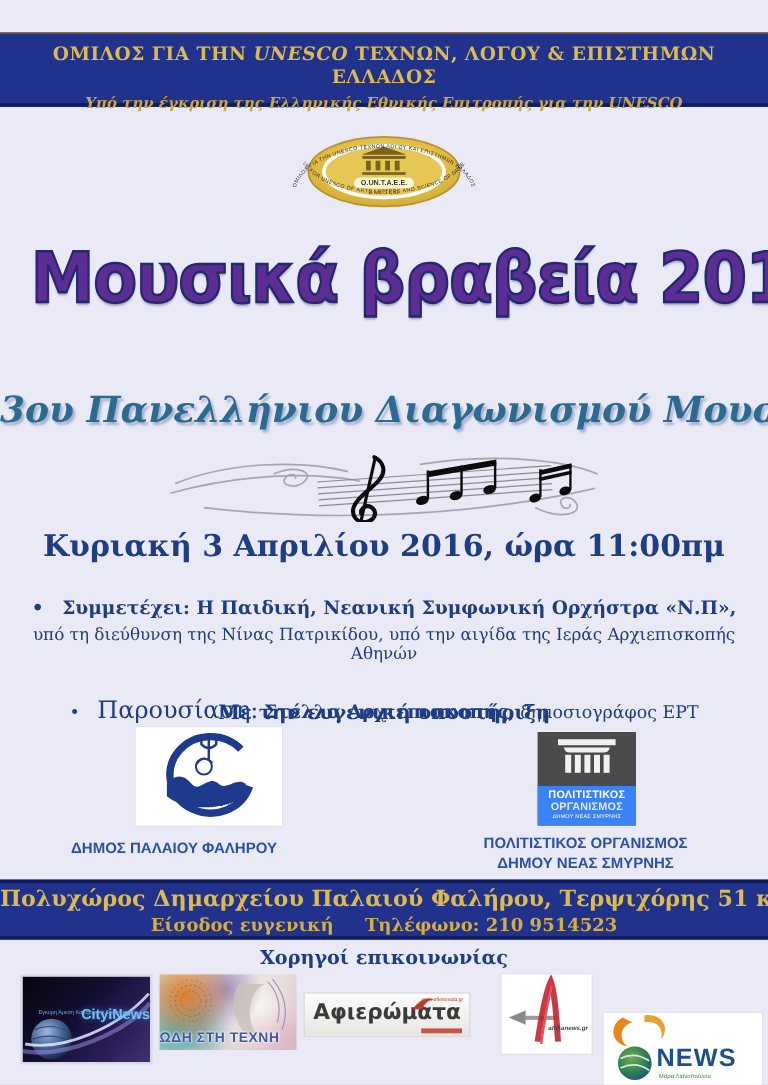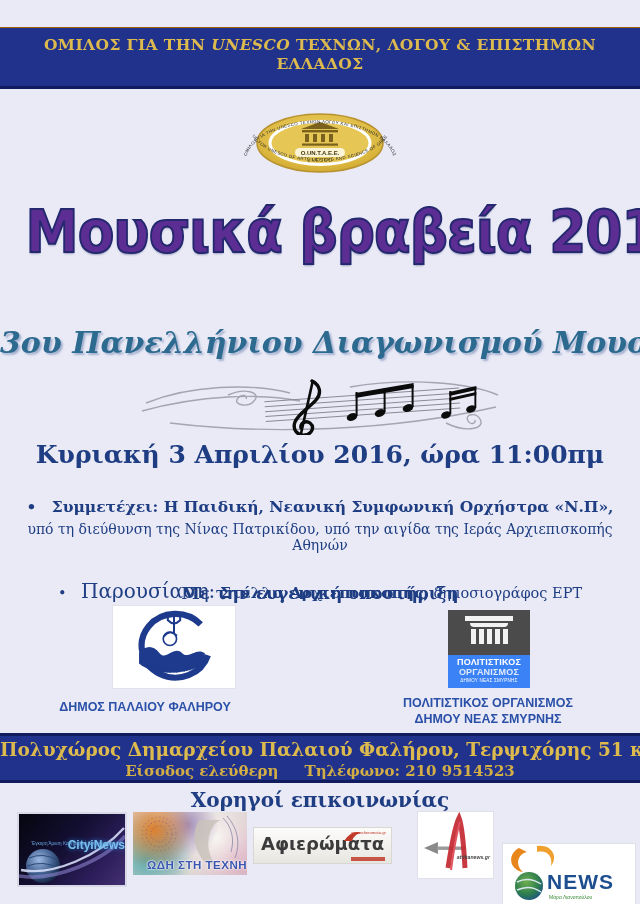--- a/index.html
+++ b/index.html
@@ -53,41 +53,41 @@
   .cap-faliro{left:32px;top:699px;width:226px;}
   .cap-smyrni{left:378px;top:695px;width:220px;}
 
   
   .venuebar{position:absolute;left:0;top:733px;width:640px;height:50px;background:#20328c;
             border-top:3px solid #101c5e;border-bottom:3px solid #101c5e;box-sizing:border-box;text-align:center;}
   .venue-l1{margin-top:3px;color:#ddba4e;font-weight:bold;font-size:18.5px;white-space:nowrap;}
   .venue-l2{margin-top:2px;color:#d3ae45;font-weight:bold;font-size:15px;}
   .venue-gap{display:inline-block;width:26px;}
 
-  .sponsors-h{top:788px;font-weight:bold;font-size:20px;color:#1e3d82;}
+  .sponsors-h{top:788px;font-weight:bold;font-size:16px;color:#1e3d82;}
 
   
   .sp{position:absolute;overflow:hidden;}
   .city{left:19px;top:814px;width:106px;height:71px;
         background:linear-gradient(130deg,#05060e 0%,#140f33 45%,#2c1e5a 75%,#433071 100%);
         box-shadow:0 0 0 2px #d8d8e6;}
   .city-name{position:absolute;top:24px;width:100%;text-align:right;color:#7ac3ee;
              font-family:"Liberation Sans",sans-serif;font-weight:bold;font-size:12px;
              text-shadow:0 0 5px #2f86d6;}
   .city-tag{position:absolute;top:27px;width:100%;text-align:center;color:#6aa6e0;
             font-family:"Liberation Sans",sans-serif;font-size:4.6px;filter:blur(.3px);}
   .odi{left:133px;top:812px;width:114px;height:63px;background:
        radial-gradient(circle at 18% 28%,rgba(228,122,30,.9),rgba(228,122,30,0) 38%),
        radial-gradient(circle at 12% 75%,rgba(70,165,170,.85),rgba(70,165,170,0) 42%),
        radial-gradient(circle at 48% 20%,rgba(125,95,165,.65),rgba(125,95,165,0) 40%),
        radial-gradient(circle at 72% 40%,rgba(248,246,242,1),rgba(248,246,242,0) 60%),
        radial-gradient(circle at 90% 70%,rgba(205,95,150,.55),rgba(205,95,150,0) 45%),
        radial-gradient(circle at 30% 55%,rgba(90,100,140,.5),rgba(90,100,140,0) 35%),
        #d9d4cf;}
-  .odi-name{position:absolute;bottom:4px;width:100%;text-align:right;color:#3a56b0;
+  .odi-name{position:absolute;bottom:4px;width:100%;text-align:left;color:#3a56b0;
             font-family:"Liberation Sans",sans-serif;font-weight:bold;font-size:11.5px;letter-spacing:.5px;
             text-shadow:0 0 2px #ffffff,0 0 2px #ffffff;}
   .afm{left:254px;top:828px;width:137px;height:35px;background:linear-gradient(#fcfcfb,#e8e6e1);
        box-shadow:0 0 0 1px #d9d7d2;}
   .afm-name{position:absolute;top:5px;width:100%;text-align:center;color:#3b3b3b;
             font-family:"DejaVu Sans",sans-serif;font-weight:bold;font-size:18px;}
   .afm-web{position:absolute;top:2px;right:5px;color:#c23a2a;font-family:"Liberation Sans",sans-serif;
            font-size:4.2px;filter:blur(.2px);}
   .afm-bar{position:absolute;bottom:2px;right:6px;width:34px;height:4px;background:#c23a2a;opacity:.85;}
   .atk{left:418px;top:812px;width:75px;height:66px;background:#ffffff;box-shadow:0 0 0 1px #e0e0ea;}
@@ -103,20 +103,21 @@
 <body>
 
 <div class="poster">
 
   <div class="band">
     <div class="band-l1">
       <span>ΟΜΙΛΟΣ ΓΙΑ ΤΗΝ</span>
       <span class="it">UNESCO</span>
       <span>ΤΕΧΝΩΝ, ΛΟΓΟΥ &amp; ΕΠΙΣΤΗΜΩΝ ΕΛΛΑΔΟΣ</span>
     </div>
+    <div class="band-l2">Υπό την έγκριση της Ελληνικής Εθνικής Επιτροπής για την UNESCO</div>
   </div>
 
   <svg class="abs" style="left:225px;top:95px;" width="190" height="92" viewBox="0 0 190 92">
     <defs>
       <path id="arcTop" d="M22,60 A74,38 0 0 1 168,60"></path>
       <path id="arcBot" d="M28,42 A70,34 0 0 0 162,42"></path>
       <radialGradient id="goldg" cx="50%" cy="40%" r="70%">
         <stop offset="0%" stop-color="#f0d46a"></stop>
           <stop offset="70%" stop-color="#dcb83f"></stop>
         <stop offset="100%" stop-color="#c79d27"></stop>
@@ -246,21 +247,21 @@
 
   <div class="abs caption cap-faliro">ΔΗΜΟΣ ΠΑΛΑΙΟΥ ΦΑΛΗΡΟΥ</div>
   <div class="abs caption cap-smyrni">
     <div>ΠΟΛΙΤΙΣΤΙΚΟΣ ΟΡΓΑΝΙΣΜΟΣ</div>
     <div>ΔΗΜΟΥ ΝΕΑΣ ΣΜΥΡΝΗΣ</div>
   </div>
 
   <div class="venuebar">
     <div class="venue-l1">Πολυχώρος Δημαρχείου Παλαιού Φαλήρου, Τερψιχόρης 51 και Αρτέμιδος</div>
     <div class="venue-l2">
-      <span>Είσοδος ελεύθερη</span><span class="venue-gap"></span><span>Τηλέφωνο: 210 9514523</span>
+      <span>Είσοδος ευγενική</span><span class="venue-gap"></span><span>Τηλέφωνο: 210 9514523</span>
     </div>
   </div>
 
   <div class="abs ctr sponsors-h">Χορηγοί επικοινωνίας</div>
 
   <div class="sp city">
     <svg width="106" height="71" viewBox="0 0 106 71" style="position:absolute;left:0;top:0;">
       <defs>
         <radialGradient id="globeg" cx="38%" cy="32%" r="75%">
           <stop offset="0%" stop-color="#9db8e4"></stop>

